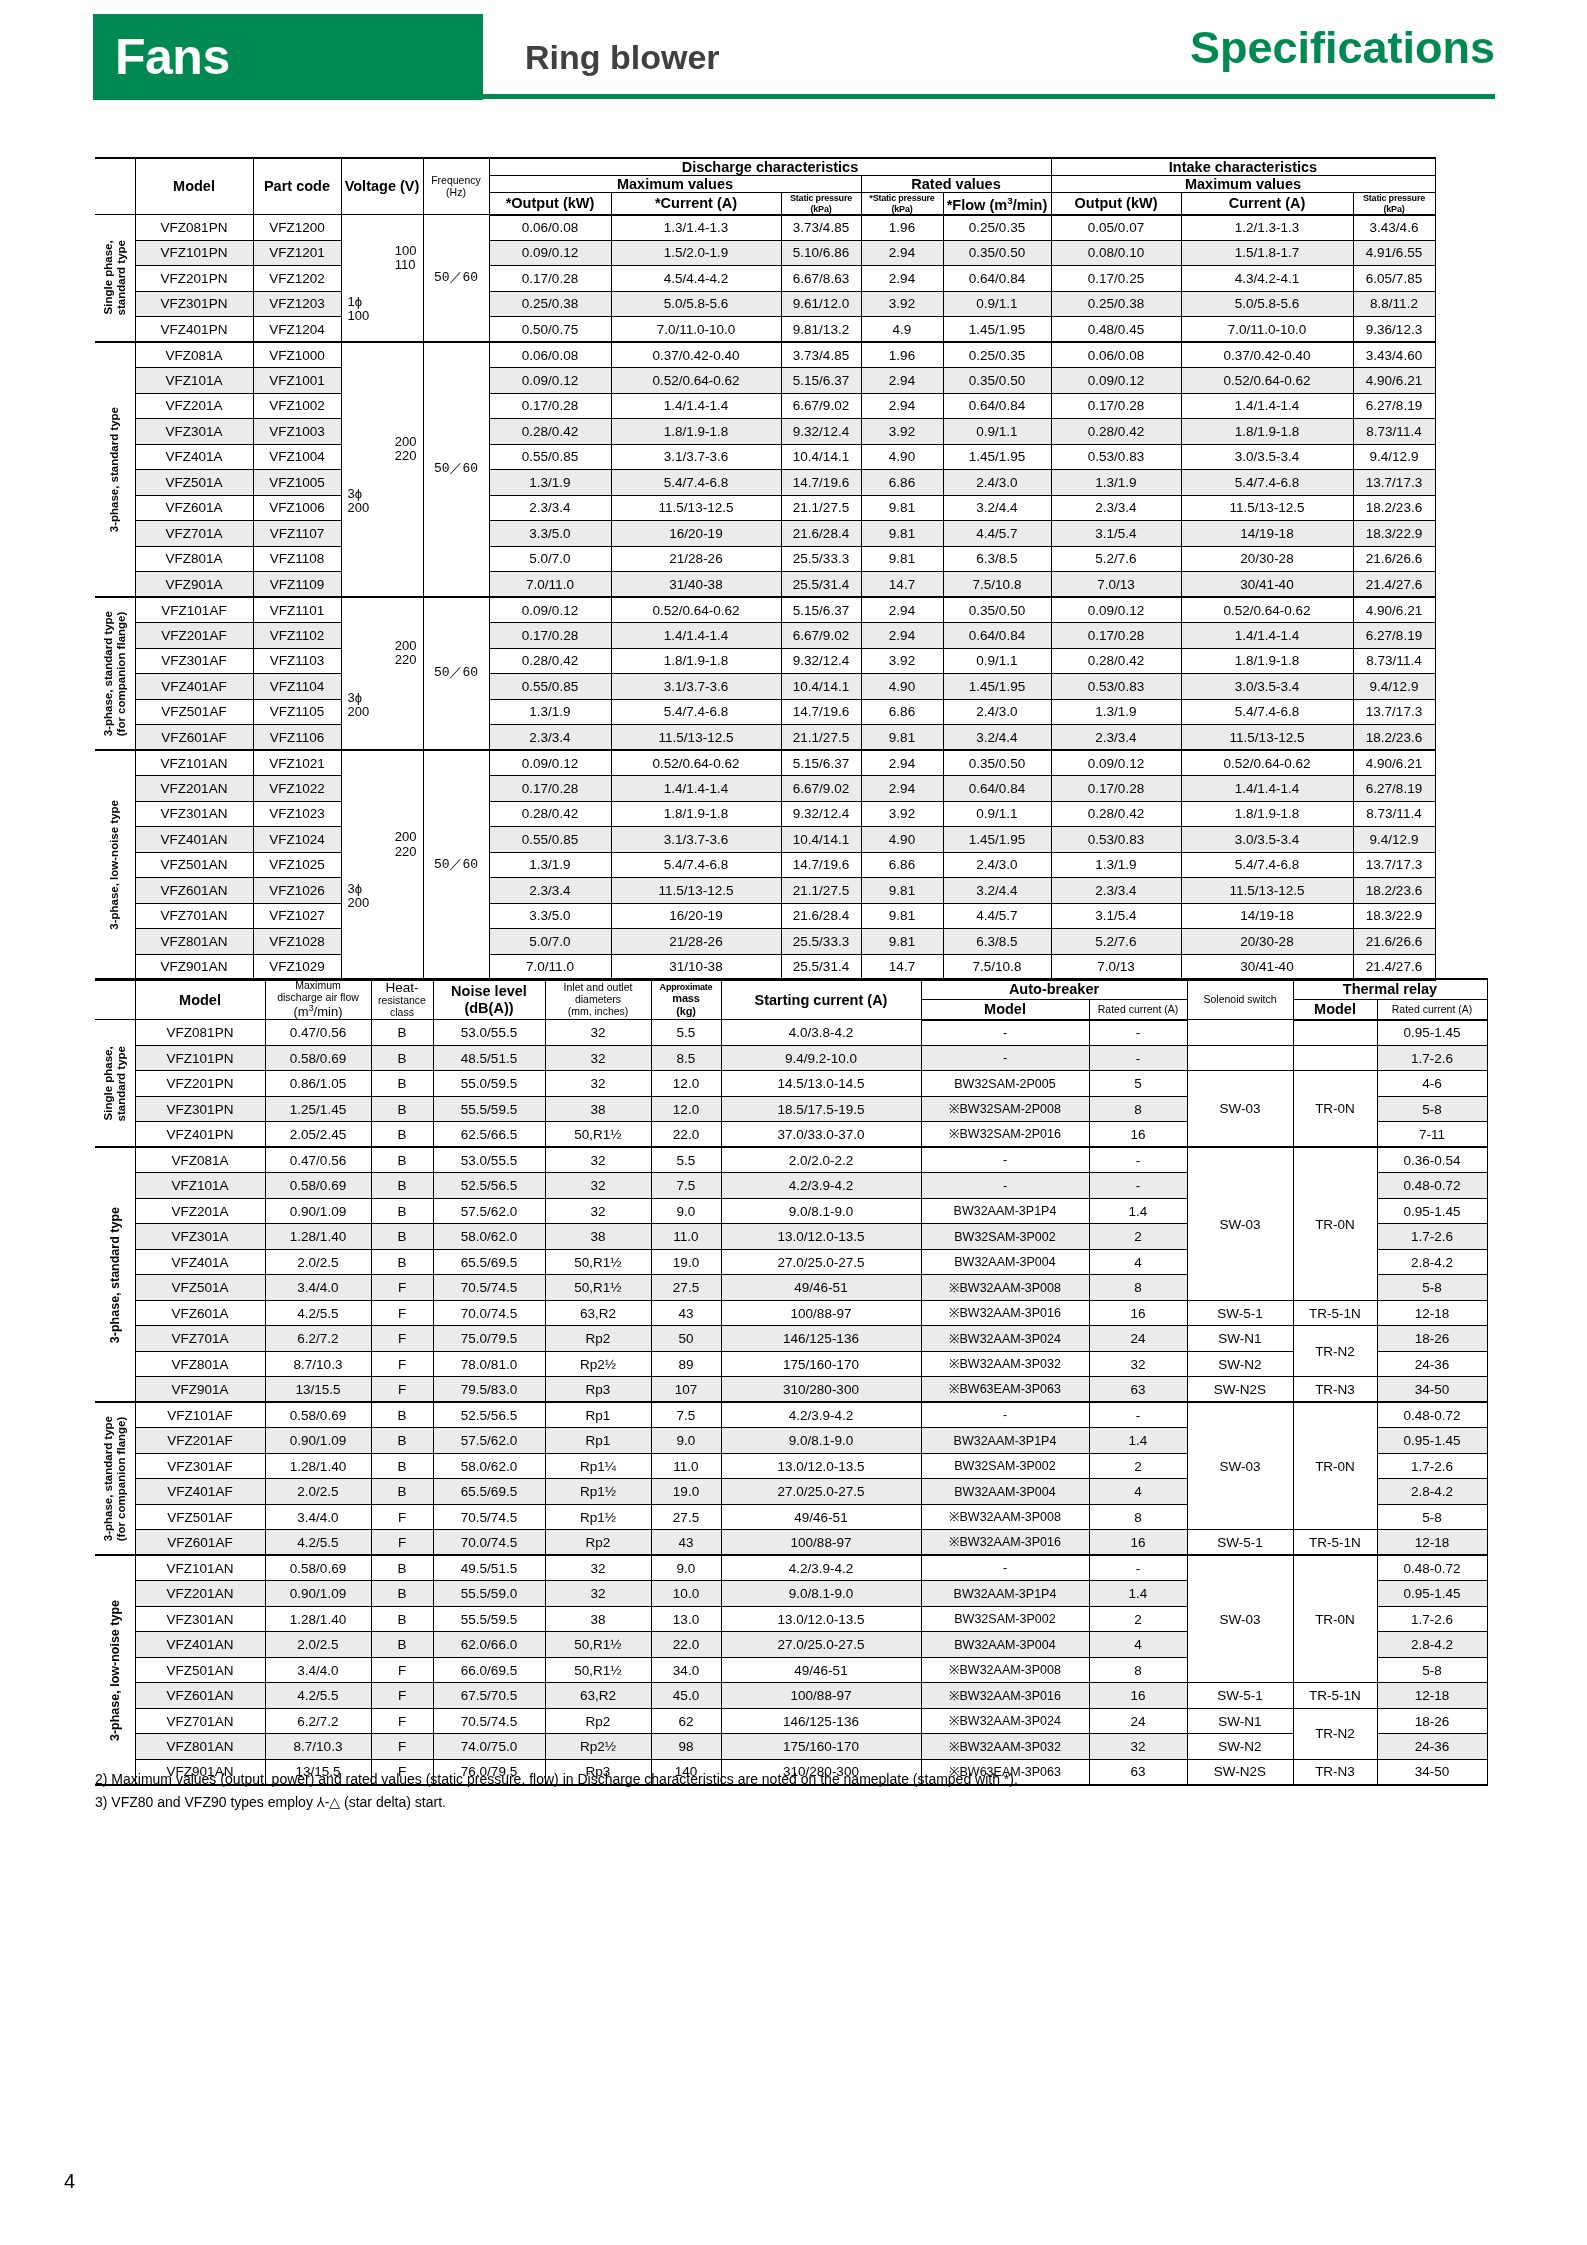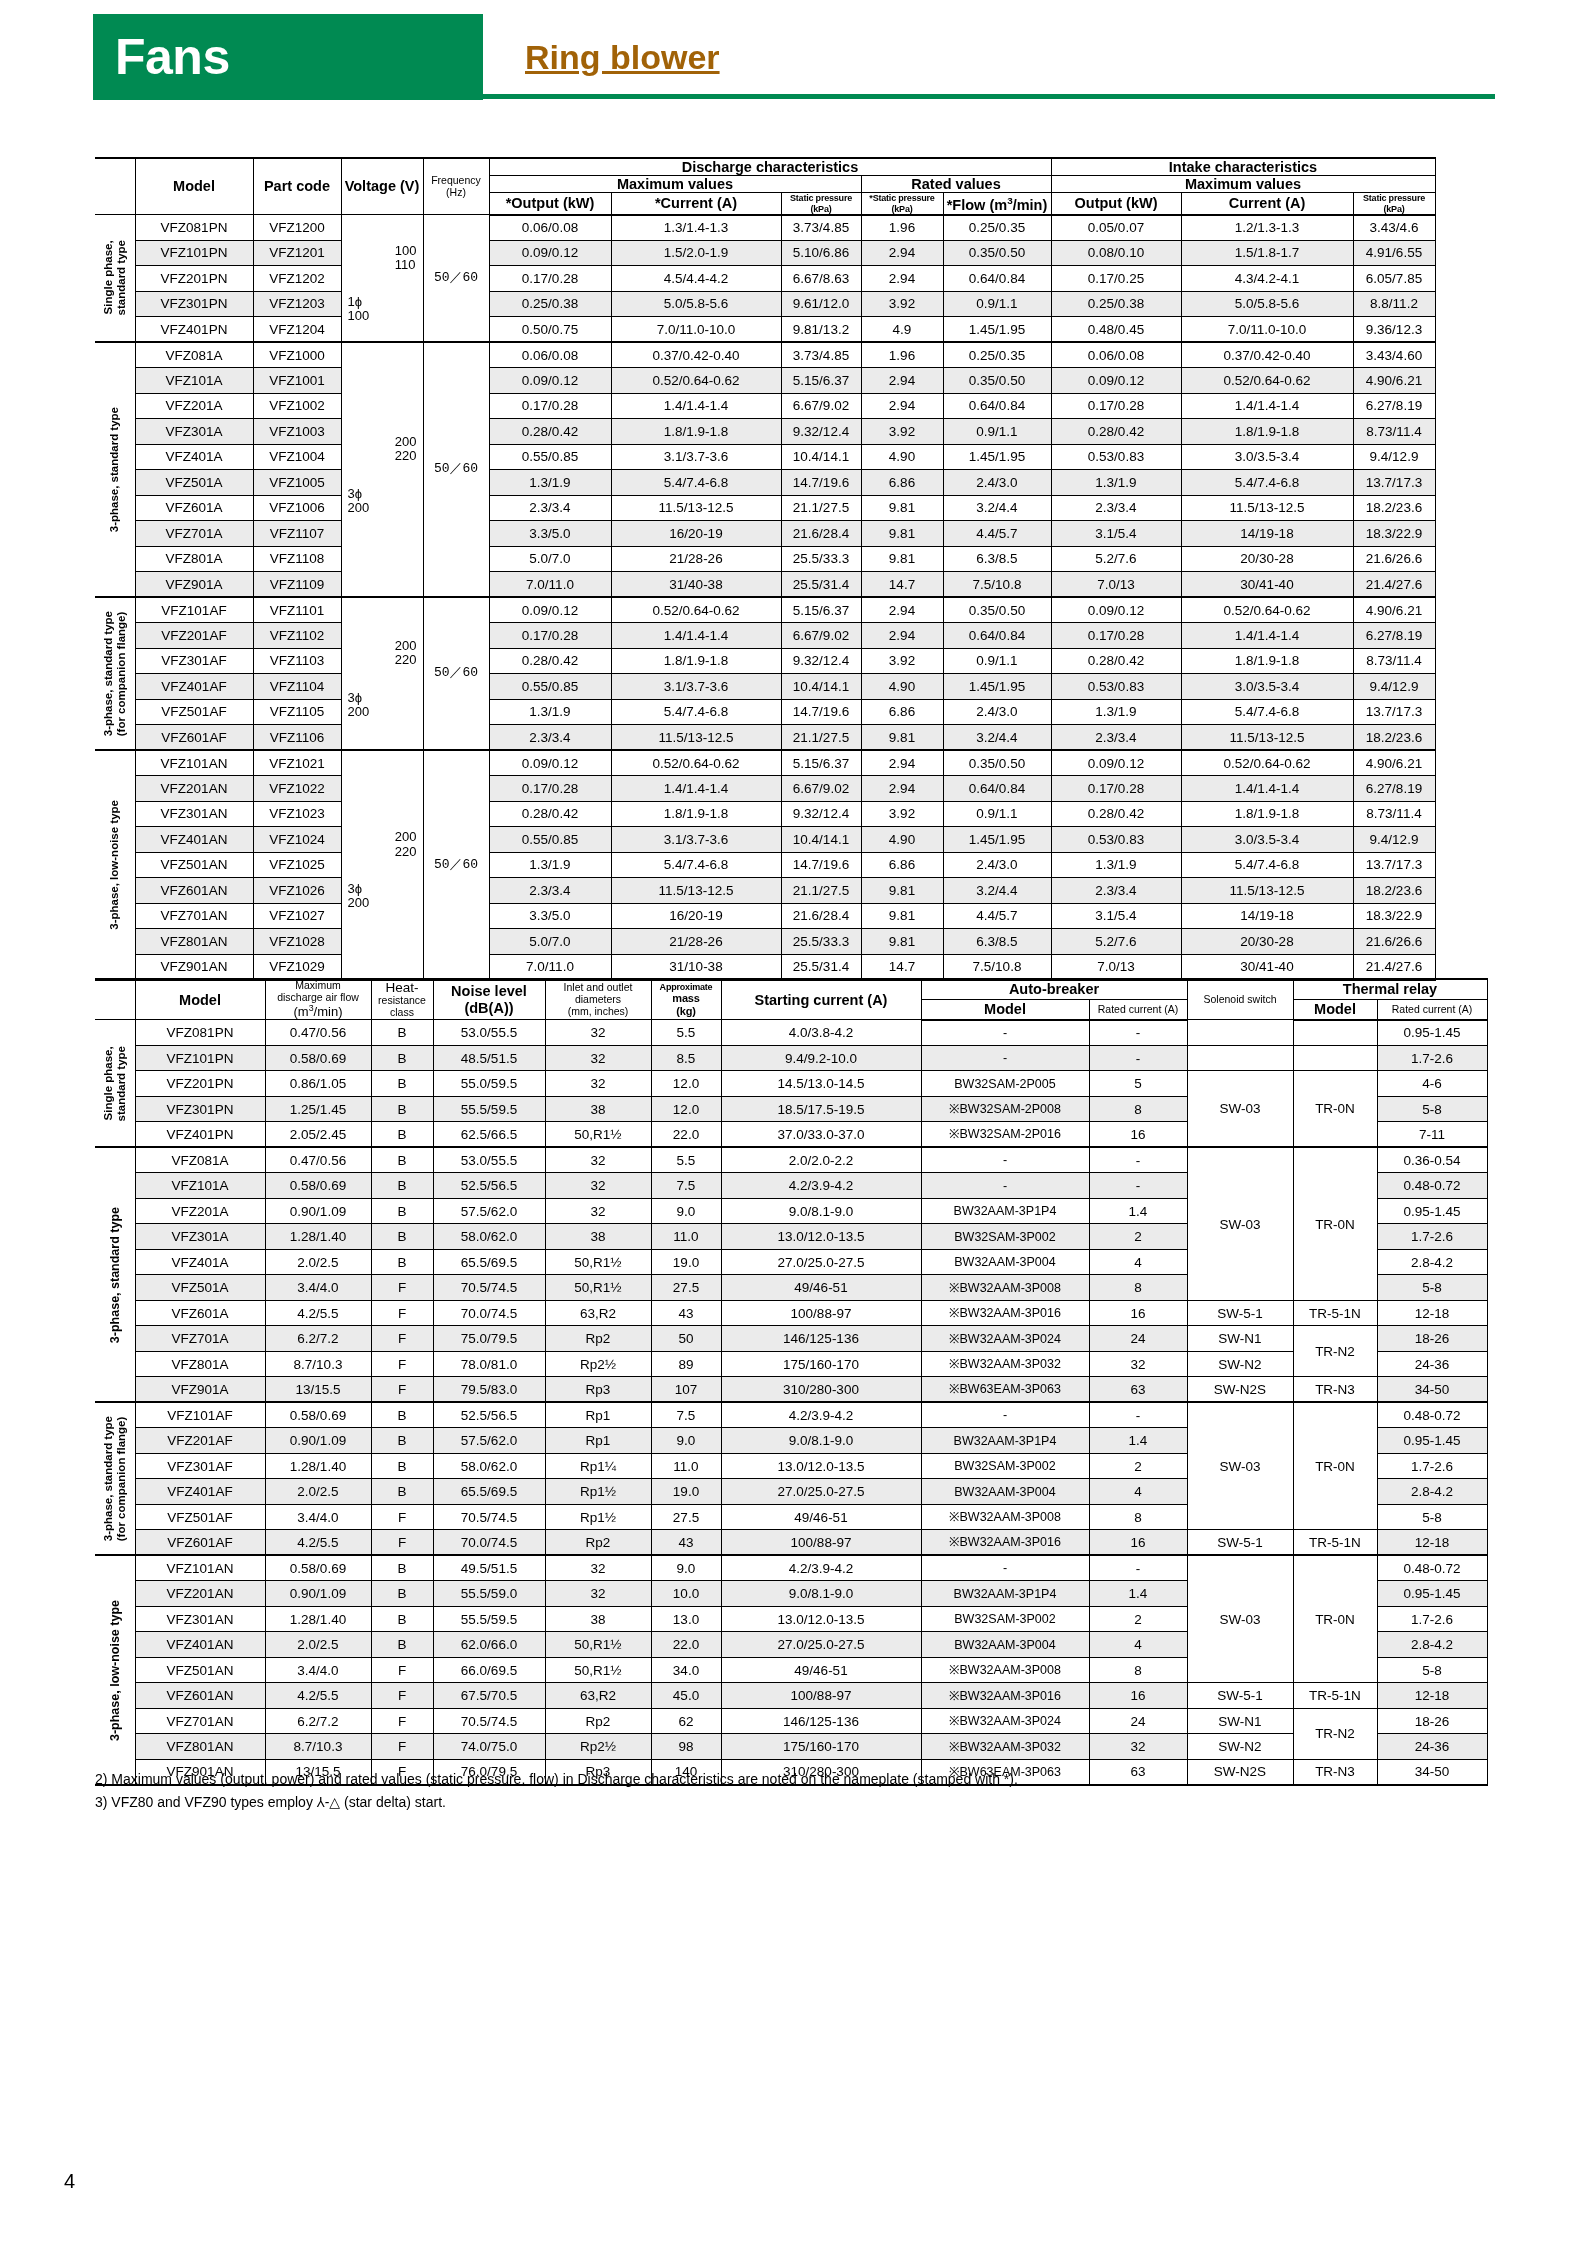--- a/index.html
+++ b/index.html
@@ -19,21 +19,21 @@
     width: 390px; height: 86px;
     background: #008A52;
   }
   .banner-title {
     position: absolute; left: 115px; top: 28px;
     font-size: 50px; font-weight: bold; color: #fff;
     letter-spacing: -0.5px;
   }
   .banner-sub {
     position: absolute; left: 525px; top: 38px;
-    font-size: 34px; font-weight: bold; color: #a16207; text-decoration: underline;
+    font-size: 34px; font-weight: bold; color: #404040;
   }
   .banner-spec {
     position: absolute; right: 92px; top: 22px;
     font-size: 45px; font-weight: bold; color: #008A52;
   }
   .banner-rule {
     position: absolute; left: 483px; top: 94px; right: 92px;
     height: 5px; background: #008A52;
   }
 
@@ -114,20 +114,21 @@
   }
   sup { font-size: 0.68em; vertical-align: super; }
 </style>
 </head>
 <body>
 
 <div class="banner">
   <div class="banner-green"></div>
   <div class="banner-title">Fans</div>
   <div class="banner-sub">Ring blower</div>
+  <div class="banner-spec">Specifications</div>
   <div class="banner-rule"></div>
 </div>
 
 <div style="position:absolute; left:95px; top:157px;">
   <table class="spec t-outer" id="tbl1">
     <colgroup>
       <col style="width:40px">
         <col style="width:118px">
         <col style="width:88px">
       <col style="width:82px">

